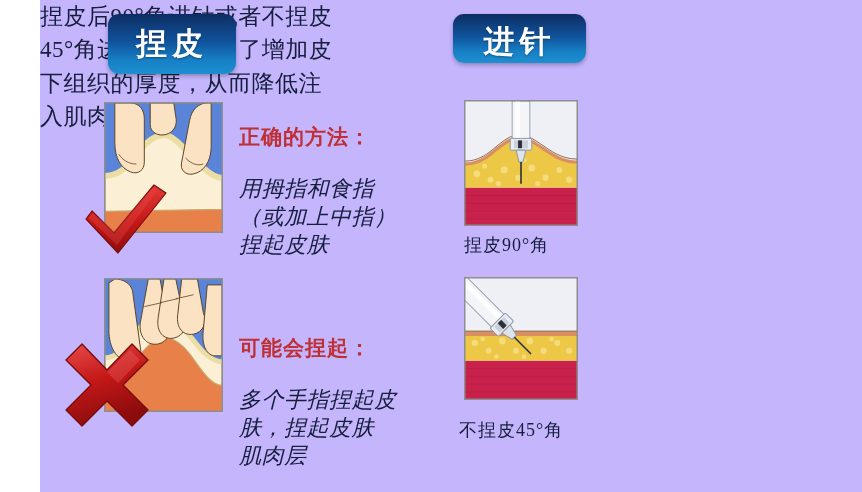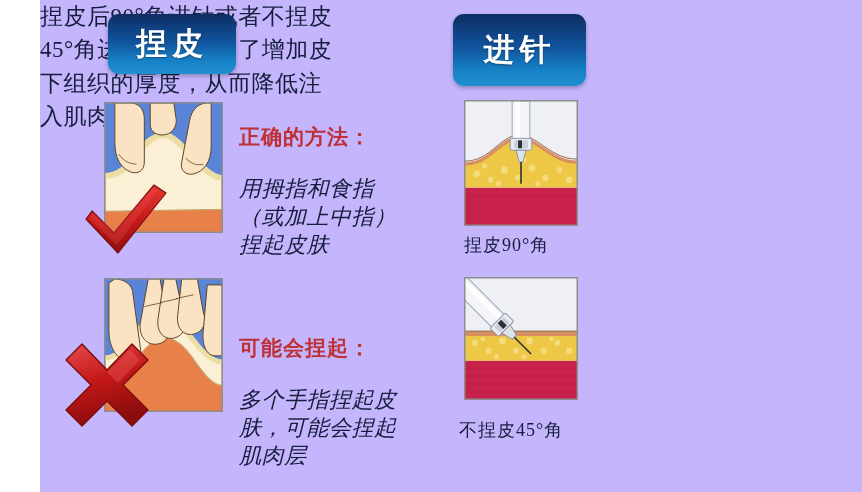--- a/index.html
+++ b/index.html
@@ -31,21 +31,21 @@
     box-shadow: 0 2px 4px rgba(0,0,0,0.28);
     display: flex;
     align-items: center;
     justify-content: center;
     color: #ffffff;
     font-weight: bold;
     letter-spacing: 5px;
     text-shadow: 0 1px 2px rgba(0,0,0,0.35);
   }
   #badge-pinch { left: 68px;  top: 14px; width: 128px; height: 60px; font-size: 31px; }
-  #badge-insert{ left: 413px; top: 14px; width: 133px; height: 72px; font-size: 31px; }
+  #badge-insert{ left: 413px; top: 14px; width: 133px; height: 49px; font-size: 31px; align-items: flex-end; }
 
   
   .fig {
     position: absolute;
     border: 1px solid #8e8e8e;
     box-sizing: border-box;
     overflow: hidden;
     background: #ffffff;
   }
   #fig-correct { left: 64px;  top: 102px; width: 119px; height: 131px; }
@@ -204,21 +204,21 @@
         <path d="M20,4 L45,30 L70,4 L86,20 L61,45 L86,70 L70,86 L45,61
                  L20,86 L4,70 L29,45 L4,20 Z" fill="url(#gcross)"></path>
       </g>
       <path d="M22,10 L45,32 L68,10 L78,20 L56,43 L45,32 Z" fill="#f06a6a" opacity="0.32"></path>
     </svg>
   </div>
 
   <div class="textblock" id="text-wrong">
     <p class="heading-red">可能会捏起：</p>
     <p class="body-nav">多个手指捏起皮
-肤，可能会捏起
+肤，捏起皮肤
 肌肉层</p>
   </div>
 
   <div class="fig" id="fig-90">
     <svg viewBox="0 0 114 126" preserveAspectRatio="none">
       <rect x="0" y="0" width="114" height="126" fill="#eef0f6"></rect>
 
       <rect x="0" y="88" width="114" height="38" fill="#c8214b"></rect>
       <g stroke="#a81a3e" stroke-width="0.6" opacity="0.55">
         <line x1="0" y1="96" x2="114" y2="96"></line>

